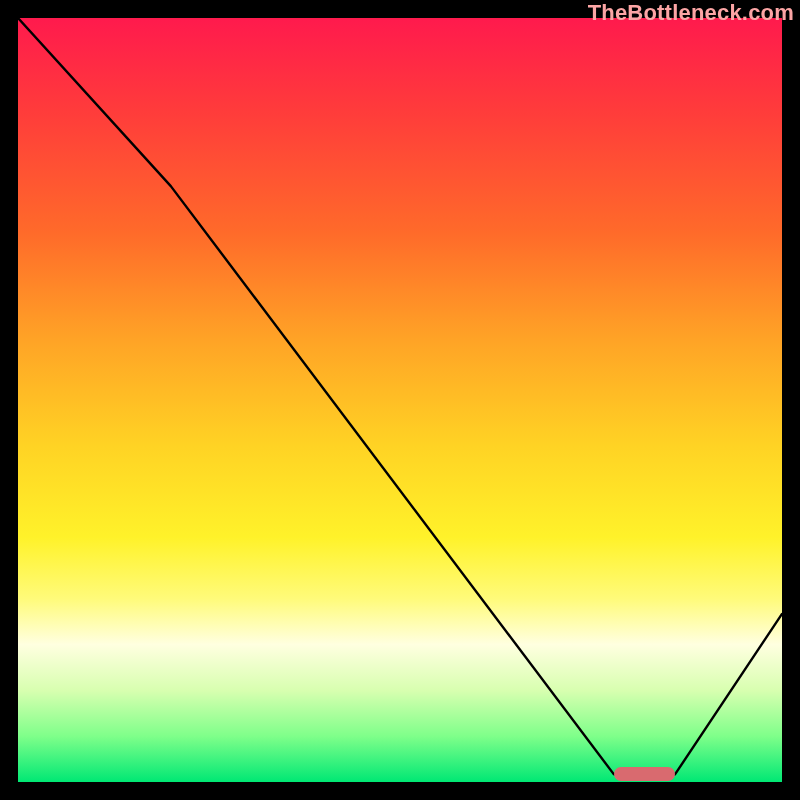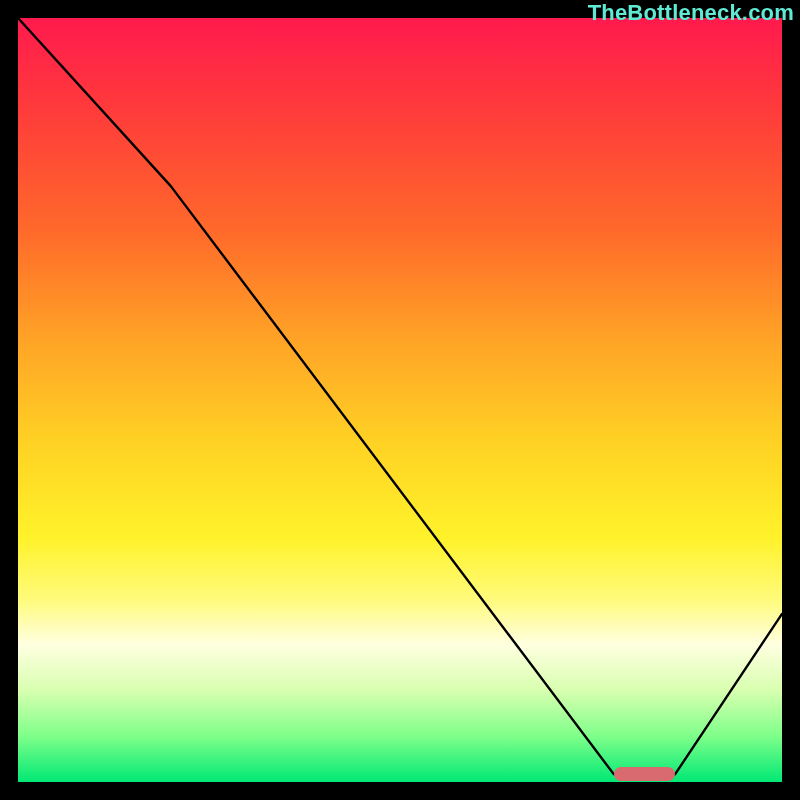--- a/index.html
+++ b/index.html
@@ -28,21 +28,21 @@
       #7fff8a 94%,
       #00e874 100%);
   }
   .watermark {
     position: absolute;
     top: 0px;
     right: 6px;
     font-family: Arial, Helvetica, sans-serif;
     font-size: 22px;
     font-weight: 600;
-    color: #5eead4;
+    color: #fca5a5;
     letter-spacing: 0.2px;
   }
   .curve {
     position: absolute;
     left: 18px;
     top: 18px;
     width: 764px;
     height: 764px;
     pointer-events: none;
   }

